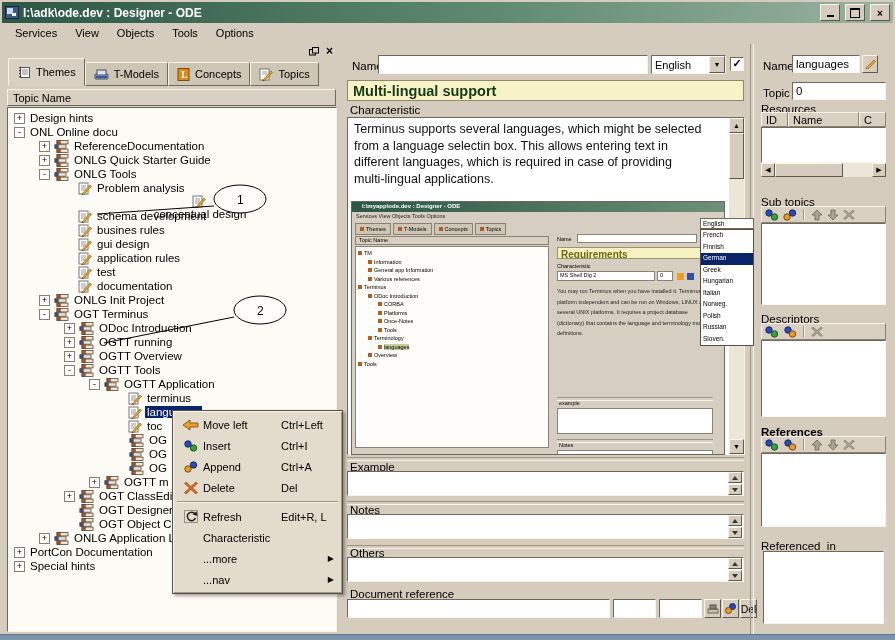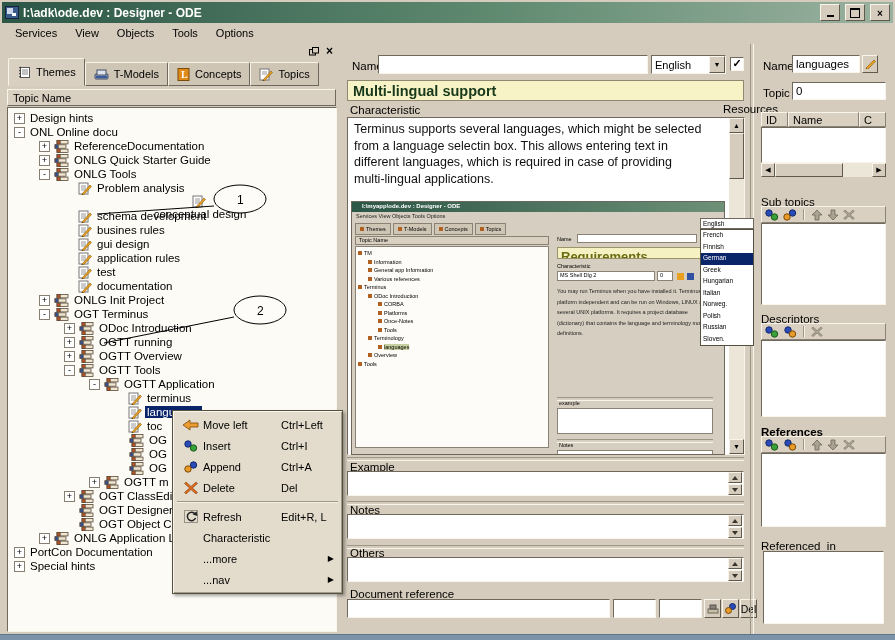--- a/index.html
+++ b/index.html
@@ -71,21 +71,21 @@
   .m-tab{height:10px;border:1px solid #8a8274;background:#cec5b5;font-size:5.5px;display:flex;align-items:center;gap:2px;padding:0 4px;white-space:nowrap;}
   .m-chip{width:4px;height:4px;background:#b06020;display:inline-block;}
   .m-treehdr{position:absolute;left:3px;top:34px;width:194px;height:9px;background:#d9d0c1;border:1px solid #8a8274;font-size:5.5px;padding-left:3px;box-sizing:border-box;}
   .m-tree{position:absolute;left:3px;top:44px;width:194px;height:202px;background:#fdfcf8;border:1px solid #8a8274;box-sizing:border-box;padding-top:2px;overflow:hidden;}
   .m-trow{height:8.5px;display:flex;align-items:center;font-size:5.5px;white-space:nowrap;}
   .m-trow .m-chip{margin-right:2px;flex:none;}
   .m-trow .m-lbl.sel{background:#c6cf9e;}
   .m-right{position:absolute;left:205px;top:32px;width:165px;height:218px;}
   .m-r-lbl{position:absolute;font-size:5.5px;white-space:nowrap;}
   .m-input{position:absolute;background:#fff;border:1px solid #8a8274;box-sizing:border-box;font-size:5.5px;padding-left:2px;overflow:hidden;white-space:nowrap;}
-  .m-strip{position:absolute;background:#f5f1c2;border:1px solid #9a9468;font-size:13px;font-weight:bold;color:#6b6b10;padding:1px 0 0 3px;box-sizing:border-box;white-space:nowrap;overflow:hidden;}
+  .m-strip{position:absolute;background:#f5f1c2;border:1px solid #9a9468;font-size:10px;font-weight:bold;color:#6b6b10;padding:1px 0 0 3px;box-sizing:border-box;white-space:nowrap;overflow:hidden;}
   .m-text{position:absolute;font-size:5.5px;line-height:10.5px;color:#222;}
   .mini-dd{position:absolute;left:352px;top:100px;width:54px;z-index:5;filter:blur(0.3px);}
   .mini-dd .m-combo{background:#fff;border:1px solid #6f685c;font-size:6.5px;height:11px;box-sizing:border-box;padding:1px 0 0 2px;}
   .mini-dd .m-list{background:#fff;border:1px solid #55503f;}
   .m-opt{height:10.5px;font-size:6.5px;padding:1px 0 0 2px;white-space:nowrap;overflow:hidden;}
   .m-opt.sel{background:#0a246a;color:#fff;}
   .bottom-edge{position:absolute;left:0;top:634px;width:895px;height:6px;background:#7d93a9;border-top:1px solid #5c748c;}
 </style>
 </head>
 <body>
@@ -924,21 +924,21 @@
   <div class="tinput" style="left:792px;top:55px;width:68px;height:18px;">languages</div>
   <div class="btn3d" style="left:862px;top:55px;width:16px;height:18px;">
     <svg width="11" height="10">
         <polygon points="1,9 9,1 10.5,2.5 2.5,10.5" fill="#e8a020" stroke="#8a5a10" stroke-width="0.6"></polygon>
         <polygon points="1,9 0.5,10.8 2.5,10.5" fill="#503010"></polygon>
       </svg>
   </div>
   <span class="f-label" style="left:763px;top:87px;">Topic</span>
   <div class="tinput" style="left:792px;top:82px;width:94px;height:18px;">0</div>
 
-  <span class="f-label" style="left:723px;top:103px;">Resources</span>
+  <span class="f-label" style="left:761px;top:103px;">Resources</span>
   <div class="res-hcell" style="left:761px;top:112px;width:27px;">ID</div>
   <div class="res-hcell" style="left:788px;top:112px;width:71px;">Name</div>
   <div class="res-hcell" style="left:859px;top:112px;width:27px;">C</div>
   <div class="white-box" style="left:761px;top:127px;width:125px;height:36px;"></div>
   <div class="abs" style="left:761px;top:163px;width:125px;height:14px;background:#ece6d8;">
     <div class="sb-btn" style="left:0;top:0;width:14px;height:14px;">◀</div>
     <div class="abs" style="left:14px;top:0;width:68px;height:14px;background:#d5ccbd;border:1px solid;border-color:#f8f4ea #5f594e #5f594e #f8f4ea;box-sizing:border-box;"></div>
     <div class="sb-btn" style="right:0;top:0;width:14px;height:14px;">▶</div>
   </div>
 

